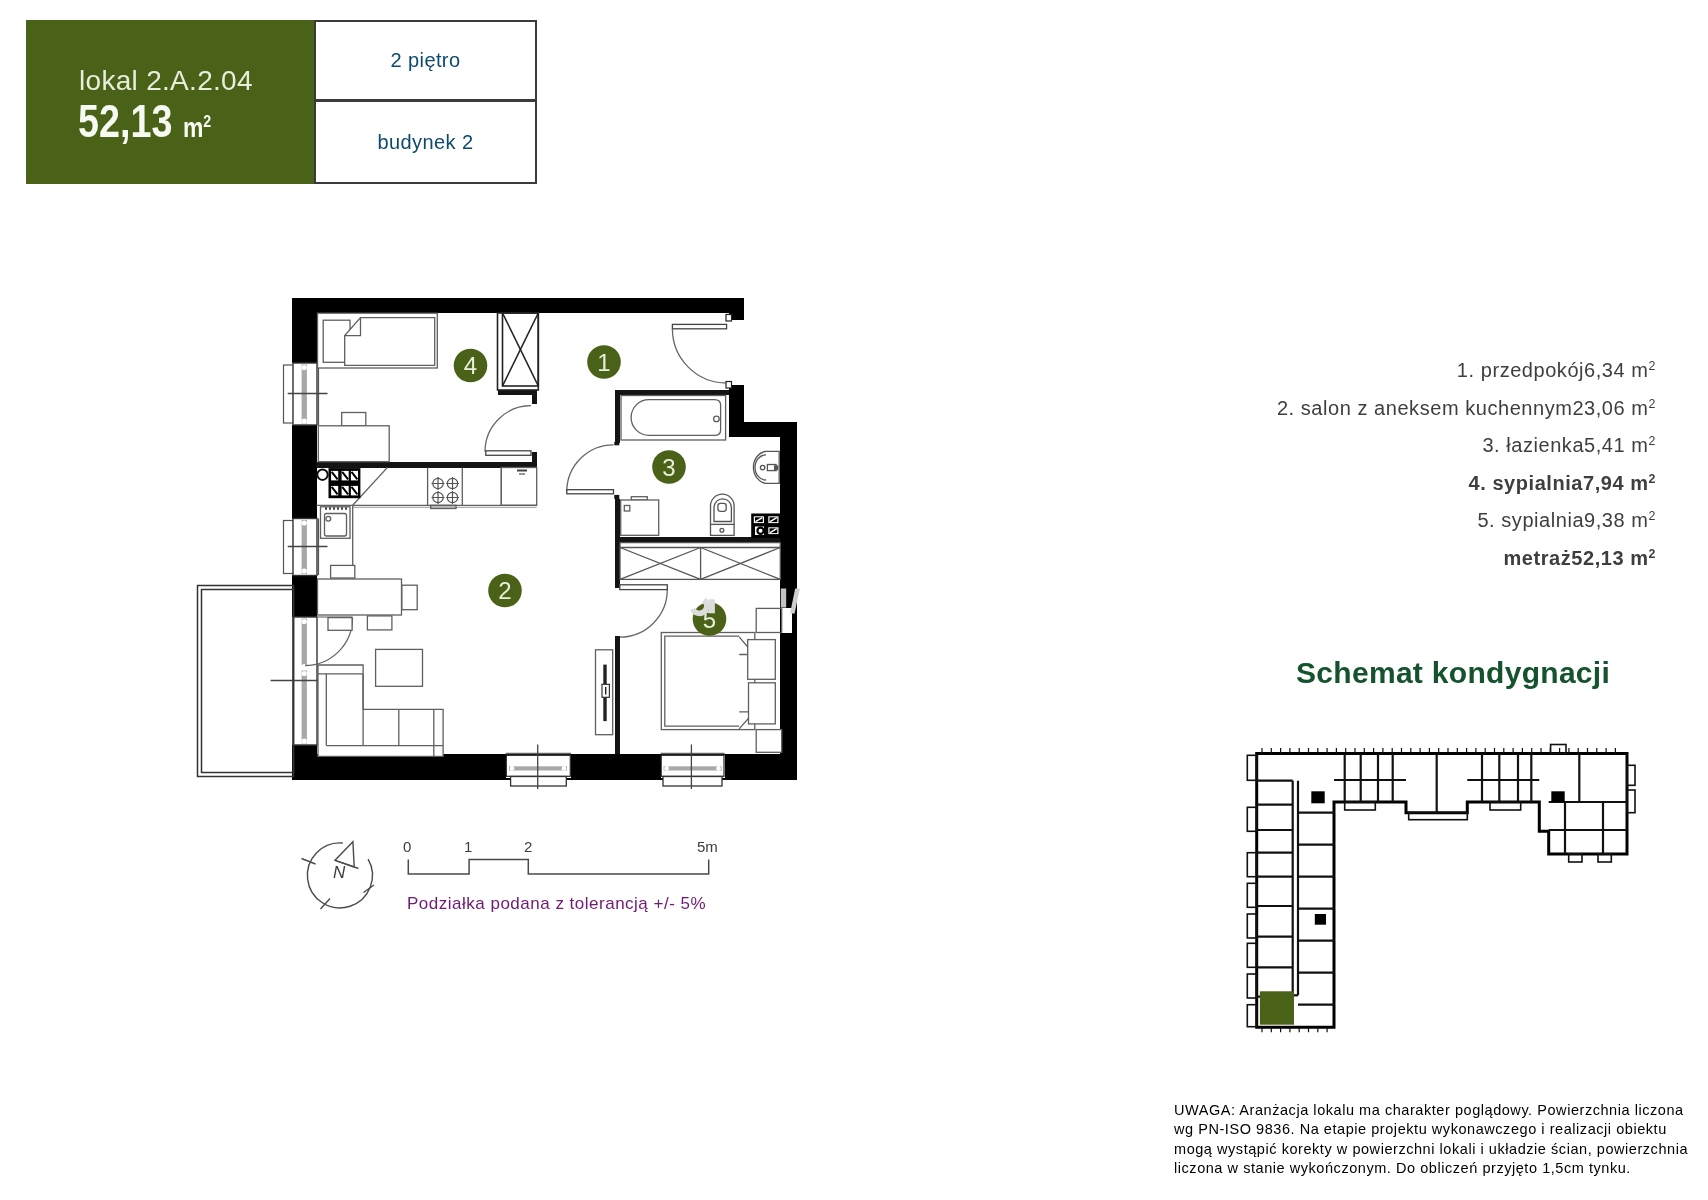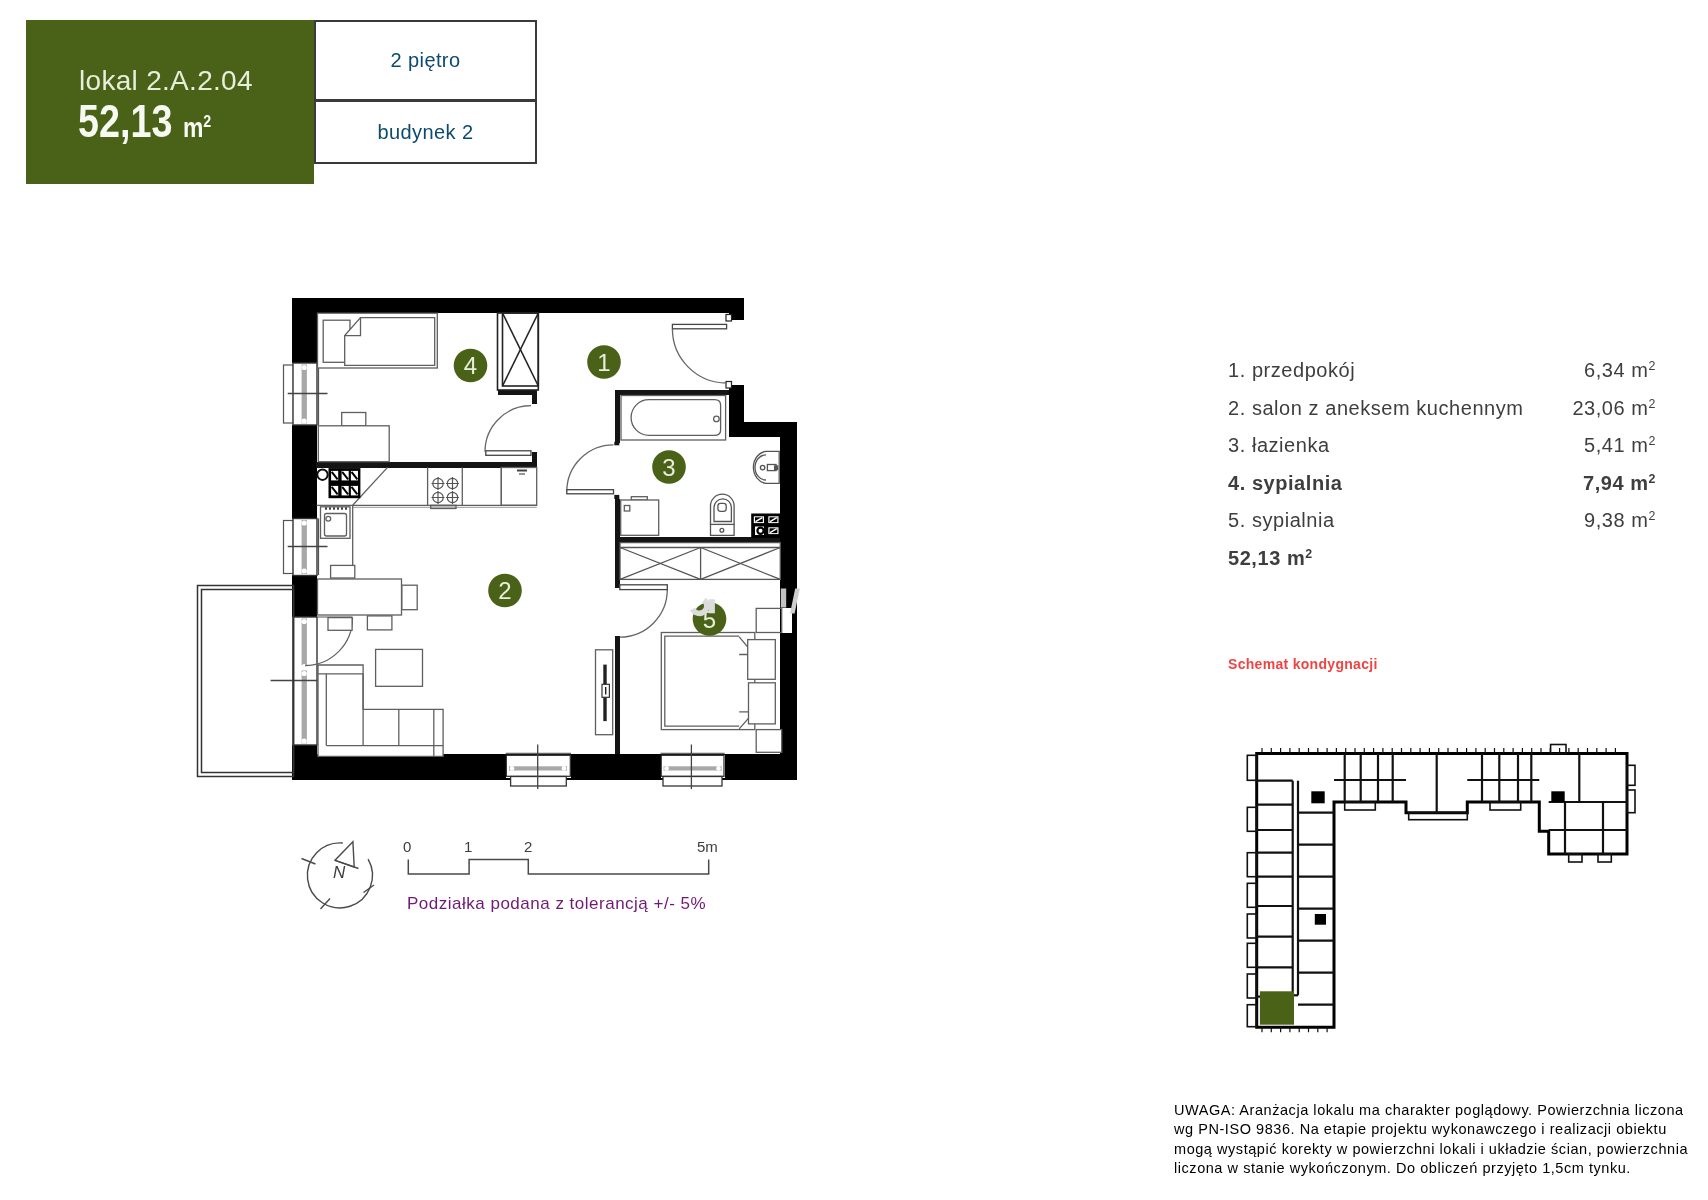--- a/index.html
+++ b/index.html
@@ -9,37 +9,37 @@
   .hdr-green{left:26px;top:20px;width:288px;height:164px;background:#4a6118;}
   .lokal{left:79px;top:65px;font-size:28px;color:#e7eeda;letter-spacing:.3px;}
   .area-big{left:78px;top:94px;font-size:46px;font-weight:bold;color:#f7faf2;
             transform:scaleX(0.82);transform-origin:left top;white-space:nowrap;}
   .area-m2{font-size:28px;font-weight:bold;letter-spacing:0;}
   .hdr-box{left:314px;width:223px;height:81px;background:#fff;border:2px solid #3a3a3a;
            box-sizing:border-box;color:#0c4a6e;font-size:20px;display:flex;
            align-items:center;justify-content:center;letter-spacing:.4px;}
   .roomrow{left:1228px;width:428px;height:38px;color:#3e3e3e;font-size:20px;
            letter-spacing:.55px;display:flex;}
-  .roomrow .lbl{flex:1;text-align:left;}
+  .roomrow .lbl{flex:1;text-align:right;}
   .roomrow .val{text-align:right;white-space:nowrap;}
   sup{font-size:62%;vertical-align:baseline;position:relative;top:-0.55em;}
-  .schemat-t{left:1228px;top:656px;font-size:14px;font-weight:bold;color:#ef4444;letter-spacing:.3px;}
+  .schemat-t{left:1296px;top:656px;font-size:30px;font-weight:bold;color:#14532d;letter-spacing:.3px;}
   .podz{left:407px;top:894px;font-size:17px;color:#701a75;letter-spacing:.5px;}
   .scalenum{color:#3d3d3d;font-size:15px;top:838px;}
   .uwaga{left:1174px;top:1101px;width:520px;font-size:14.5px;line-height:19.3px;
          color:#000000;letter-spacing:.55px;white-space:nowrap;}
 </style>
 </head>
 <body>
 
 <div class="abs hdr-green"></div>
 <div class="abs lokal">lokal 2.A.2.04</div>
 <div class="abs area-big">52,13&nbsp;<span class="area-m2">m<sup>2</sup></span></div>
 <div class="abs hdr-box" style="top:20px;">2 piętro</div>
-<div class="abs hdr-box" style="top:100px;height:64px;">budynek 2</div>
+<div class="abs hdr-box" style="top:100px;height:84px;">budynek 2</div>
 
 <div class="abs roomrow" style="top:359px;">
     <span class="lbl">1. przedpokój</span>
     <span class="val">6,34 m<sup>2</sup></span>
   </div>
 <div class="abs roomrow" style="top:396.5px;">
     <span class="lbl">2. salon z aneksem kuchennym</span>
     <span class="val">23,06 m<sup>2</sup></span>
   </div>
 <div class="abs roomrow" style="top:434px;">
@@ -48,20 +48,21 @@
   </div>
 <div class="abs roomrow" style="top:471.5px;font-weight:bold;">
     <span class="lbl">4. sypialnia</span>
     <span class="val">7,94 m<sup>2</sup></span>
   </div>
 <div class="abs roomrow" style="top:509px;">
     <span class="lbl">5. sypialnia</span>
     <span class="val">9,38 m<sup>2</sup></span>
   </div>
 <div class="abs roomrow" style="top:546.5px;font-weight:bold;">
+    <span class="lbl">metraż</span>
     <span class="val">52,13 m<sup>2</sup></span>
   </div>
 
 <div class="abs schemat-t">Schemat kondygnacji</div>
 
 <div class="abs scalenum" style="left:403px;">0</div>
 <div class="abs scalenum" style="left:464px;">1</div>
 <div class="abs scalenum" style="left:524px;">2</div>
 <div class="abs scalenum" style="left:697px;">5m</div>
 <div class="abs podz">Podziałka podana z tolerancją +/- 5%</div>

